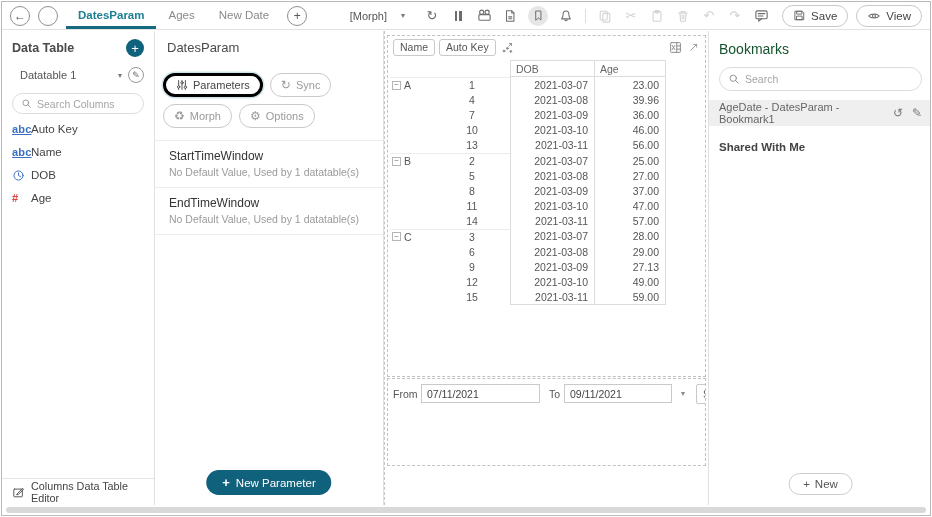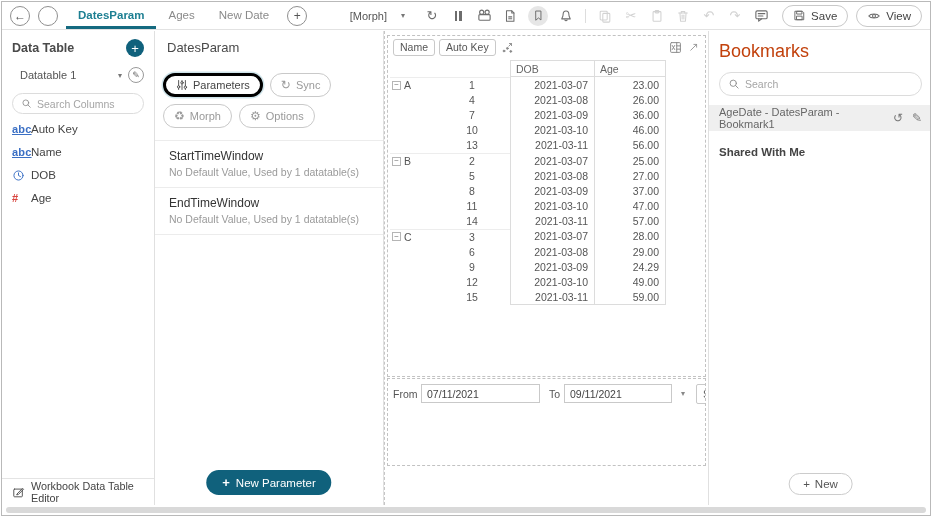--- a/index.html
+++ b/index.html
@@ -97,21 +97,21 @@
   .aw-from-lbl { left:5px; }
   .aw-to-lbl { left:161px; }
   .aw-input { position:absolute; top:0; height:19px; border:1px solid #c9c9c9; font-size:10.5px; color:#444; padding:0 5px; outline:none; }
   .aw-from { left:33px; width:119px; }
   .aw-to { left:176px; width:108px; }
   .aw-caret { position:absolute; left:293px; top:5px; font-size:8px; color:#888; cursor:pointer; }
   .aw-submit { position:absolute; left:308px; top:0; width:40px; height:20px; border:1px solid #c9c9c9; border-radius:2px; background:#fff; font-size:10.5px; color:#555; text-align:left; padding:0 0 0 6px; cursor:pointer; }
 
   
   .panel-bookmarks { left:706px; width:224px; border-left:1px solid #e0e0e0; padding:10px 10px 0; }
-  .bk-title { font-size:18px; color:#c2410c; }
+  .bk-title { font-size:14px; color:#14532d; }
   .bk-search { margin-top:10px; height:24px; border-radius:13px; }
   .bk-section { font-size:11.5px; font-weight:bold; color:#444; margin-top:15px; }
   .bk-item { margin:9px -10px 0; background:#efefef; height:26px; display:flex; align-items:center; padding:0 10px; cursor:pointer; }
   .bk-item-label { font-size:11px; color:#666; }
   .bk-item .sp { flex:1; }
   .bk-item .it-icon { font-size:12px; color:#777; margin-left:9px; cursor:pointer; }
   .bk-new-btn { position:absolute; bottom:10px; left:50%; transform:translateX(-50%); height:22px; border:1px solid #ccc; border-radius:12px; background:#fff; padding:0 14px; font-size:11.5px; color:#555; display:flex; align-items:center; gap:5px; cursor:pointer; }
 
   
   .hscrollbar { position:absolute; left:4px; right:4px; bottom:2px; height:6px; background:#d9d9d9; border-radius:3px; }
@@ -274,21 +274,21 @@
     </div>
     <div class="field-row">
       <span class="f-hash">#</span>
       <span class="f-label">Age</span>
     </div>
     <div class="pd-footer">
       <svg width="13" height="13" viewBox="0 0 16 16" style="stroke:#555;flex:0 0 auto">
           <rect x="2.2" y="3.8" width="10.5" height="9.5" rx="1"></rect>
           <path d="M6.5 9.5 L13 2.8 L14.2 4 L7.8 10.5 L6.2 10.8 Z"></path>
         </svg>
-      <span>Workbook Data Table Editor</span>
+      <span>Columns Data Table Editor</span>
     </div>
   </div>
 
   <div class="side-panel panel-params">
     <div class="pp-title">DatesParam</div>
     <div class="pp-btnrow">
       <button class="pp-btn selected">
         <svg width="12" height="12" viewBox="0 0 16 16">
             <path d="M3.5 2 V14"></path>
             <path d="M8 2 V14"></path>
@@ -374,21 +374,21 @@
                 <span>A</span>
               </div>
               <div class="tc c-key">1</div>
               <div class="tc c-dob">2021-03-07</div>
               <div class="tc c-age">23.00</div>
             </div>
             <div class="trow">
               <div class="tc c-group"></div>
               <div class="tc c-key">4</div>
               <div class="tc c-dob">2021-03-08</div>
-              <div class="tc c-age">26.00</div>
+              <div class="tc c-age">39.96</div>
             </div>
             <div class="trow">
               <div class="tc c-group"></div>
               <div class="tc c-key">7</div>
               <div class="tc c-dob">2021-03-09</div>
               <div class="tc c-age">36.00</div>
             </div>
             <div class="trow">
               <div class="tc c-group"></div>
               <div class="tc c-key">10</div>
@@ -446,21 +446,21 @@
             <div class="trow">
               <div class="tc c-group"></div>
               <div class="tc c-key">6</div>
               <div class="tc c-dob">2021-03-08</div>
               <div class="tc c-age">29.00</div>
             </div>
             <div class="trow">
               <div class="tc c-group"></div>
               <div class="tc c-key">9</div>
               <div class="tc c-dob">2021-03-09</div>
-              <div class="tc c-age">24.29</div>
+              <div class="tc c-age">27.13</div>
             </div>
             <div class="trow">
               <div class="tc c-group"></div>
               <div class="tc c-key">12</div>
               <div class="tc c-dob">2021-03-10</div>
               <div class="tc c-age">49.00</div>
             </div>
             <div class="trow last">
               <div class="tc c-group"></div>
               <div class="tc c-key">15</div>

